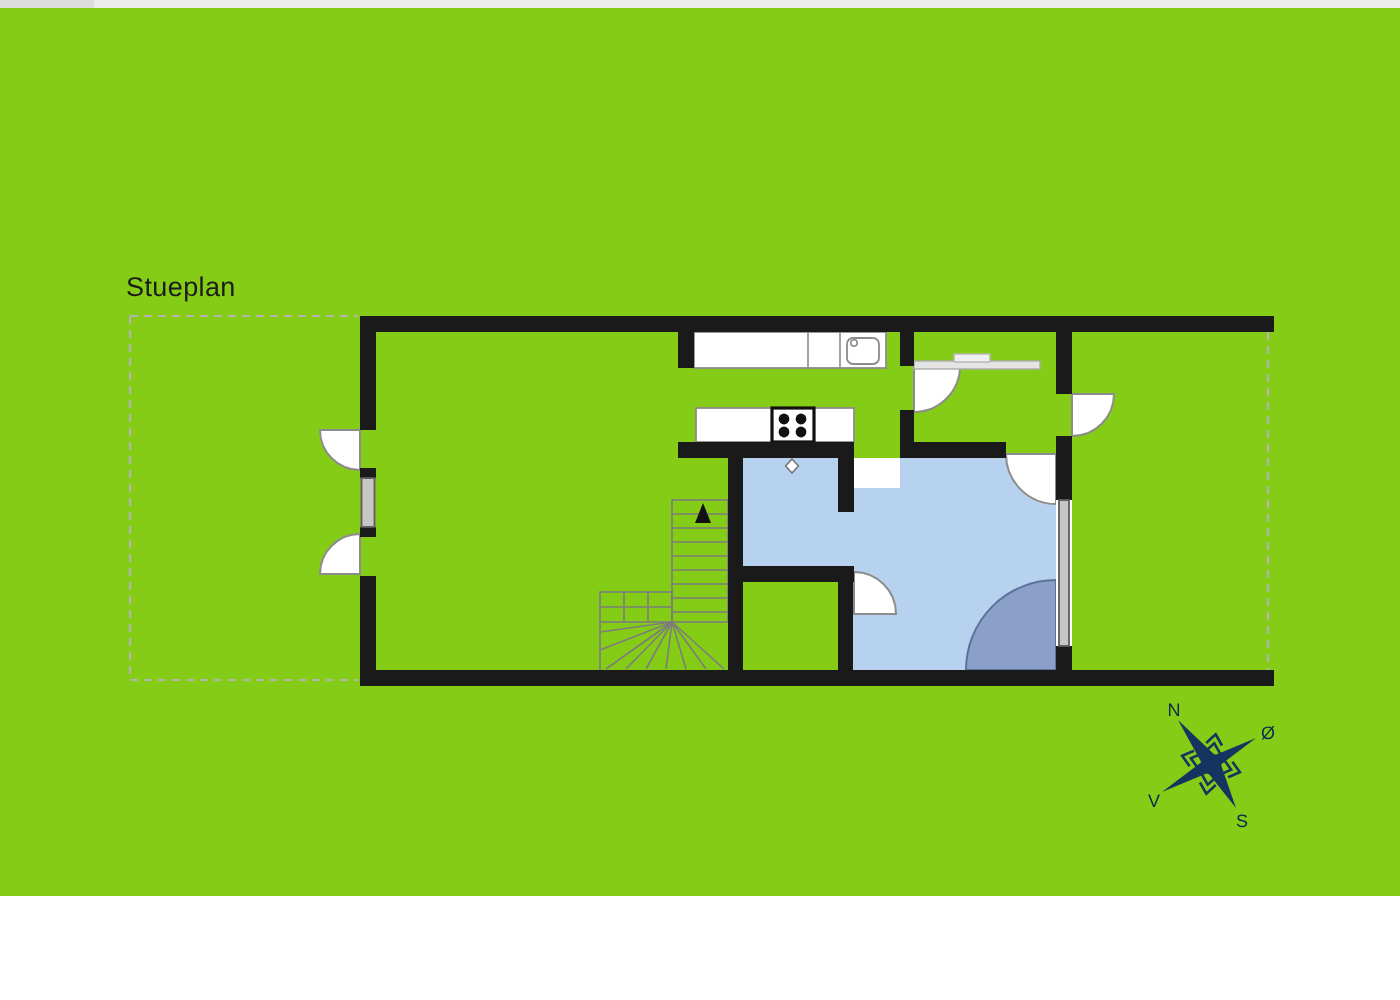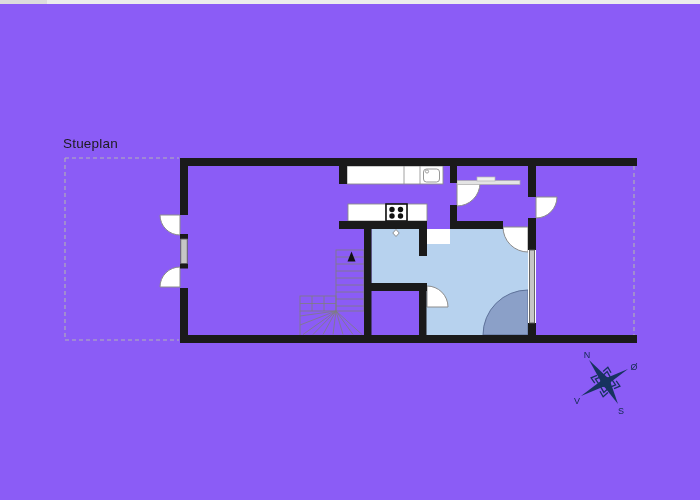--- a/index.html
+++ b/index.html
@@ -1,16 +1,16 @@
 <!DOCTYPE html>
 <html style="--wall: #1a1a1a; --outline: #8c8c8c; --dash: #b3b3b3; --bath: #b7d2ee; --shower: #8ba0c8; --showerline: #5d7199; --window: #c6c6c6; --compass: #17335f; --band: #ececec;"><head>
 <meta charset="utf-8">
 <style>
   html,body{margin:0;padding:0;background:#fff;}
-  #stage{position:relative;width:700px;height:500px;background:#8b5cf6;overflow:hidden;
+  #stage{position:relative;width:700px;height:448px;background:#84cc16;overflow:hidden;
          font-family:"Liberation Sans", sans-serif;}
   #topband{position:absolute;left:0;top:0;width:700px;height:4px;background:var(--band,#ececec);}
   #topband-dark{position:absolute;left:0;top:0;width:47px;height:4px;background:#dcdcdc;}
   #plan-title{position:absolute;left:63px;top:136px;font-size:13.5px;color:#1c1c1c;
               letter-spacing:.2px;}
   svg{position:absolute;left:0;top:0;}
   .wall{fill:var(--wall,#1a1a1a);stroke:none;}
   .disc{fill:#ffffff;stroke:var(--outline,#8c8c8c);stroke-width:1;}
   .thin{fill:#ffffff;stroke:var(--outline,#8c8c8c);stroke-width:0.9;}
   .openline{fill:none;stroke:var(--outline,#8c8c8c);stroke-width:0.8;}

